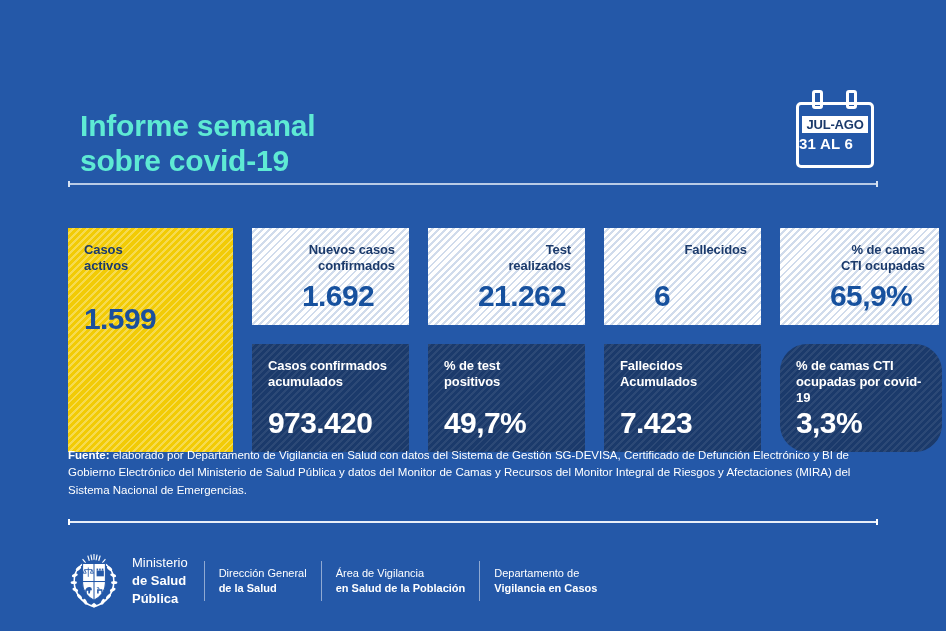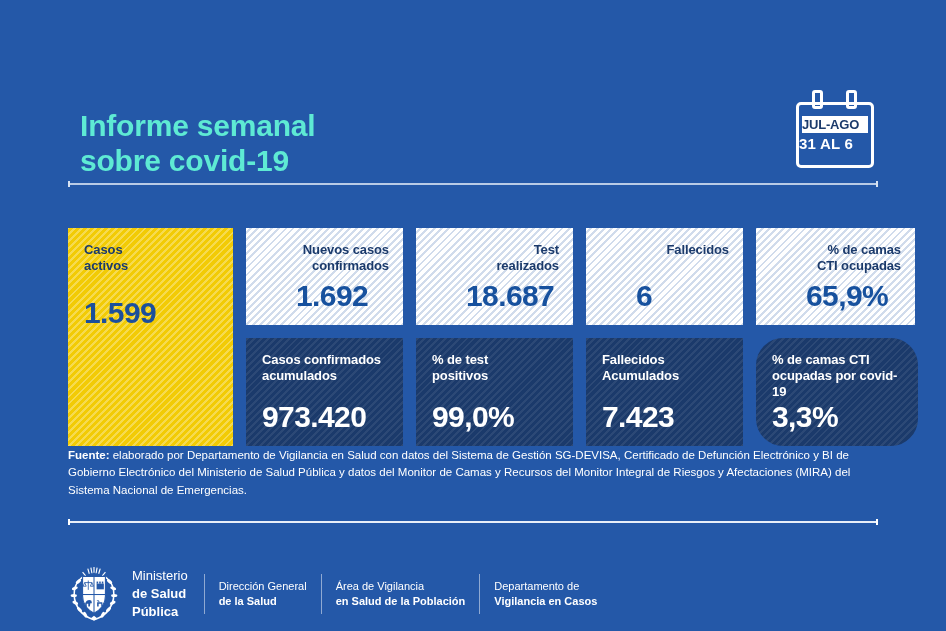--- a/index.html
+++ b/index.html
@@ -65,20 +65,21 @@
   .cal-ring.r { left: 50px; }
   .cal-month {
     position: absolute;
     left: 6px;
     top: 26px;
     width: 66px;
     background: #ffffff;
     color: #1b3a6b;
     font-size: 13px;
     font-weight: bold;
+    text-align: center;
     line-height: 17px;
     letter-spacing: -0.2px;
   }
   .cal-range {
     position: absolute;
     left: 0px;
     top: 45px;
     width: 60px;
     color: #ffffff;
     font-size: 15px;
@@ -112,21 +113,21 @@
   
   #stats-grid {
     position: absolute;
     left: 68px;
     top: 228px;
     width: 810px;
     height: 208px;
     display: grid;
     grid-template-columns: 168px 160px 160px 160px 162px;
     grid-template-rows: 100px 108px;
-    gap: 10px;
+    gap: 16px;
   }
   .cell {
     position: relative;
     box-sizing: border-box;
     padding: 14px 14px 0 16px;
     overflow: hidden;
     border-right: 3px solid #2458a8;
     border-bottom: 3px solid #2458a8;
   }
   .cell:last-child { border-right: none; border-radius: 27px; }
@@ -208,21 +209,20 @@
   #source-note b { font-weight: bold; }
 
   
   #footer {
     position: absolute;
     left: 68px;
     top: 551px;
     height: 60px;
     display: flex;
     align-items: center;
-    margin-top: 13px;
   }
   #coat-of-arms {
     width: 52px;
     height: 56px;
     flex: 0 0 auto;
   }
   .footer-block {
     color: #ffffff;
     font-size: 11px;
     line-height: 1.38;
@@ -271,21 +271,21 @@
 
   <div class="cell cell-light">
     <div class="cell-label">Nuevos casos
 confirmados</div>
     <div class="cell-value">1.692</div>
   </div>
 
   <div class="cell cell-light">
     <div class="cell-label">Test
 realizados</div>
-    <div class="cell-value">18.687</div>
+    <div class="cell-value">21.262</div>
   </div>
 
   <div class="cell cell-light">
     <div class="cell-label">Fallecidos</div>
     <div class="cell-value">6</div>
   </div>
 
   <div class="cell cell-light">
     <div class="cell-label">% de camas
 CTI ocupadas</div>
@@ -294,21 +294,21 @@
 
   <div class="cell cell-dark">
     <div class="cell-label">Casos confirmados
 acumulados</div>
     <div class="cell-value">973.420</div>
   </div>
 
   <div class="cell cell-dark">
     <div class="cell-label">% de test
 positivos</div>
-    <div class="cell-value">99,0%</div>
+    <div class="cell-value">49,7%</div>
   </div>
 
   <div class="cell cell-dark">
     <div class="cell-label">Fallecidos
 Acumulados</div>
     <div class="cell-value">7.423</div>
   </div>
 
   <div class="cell cell-dark">
     <div class="cell-label">% de camas CTI

